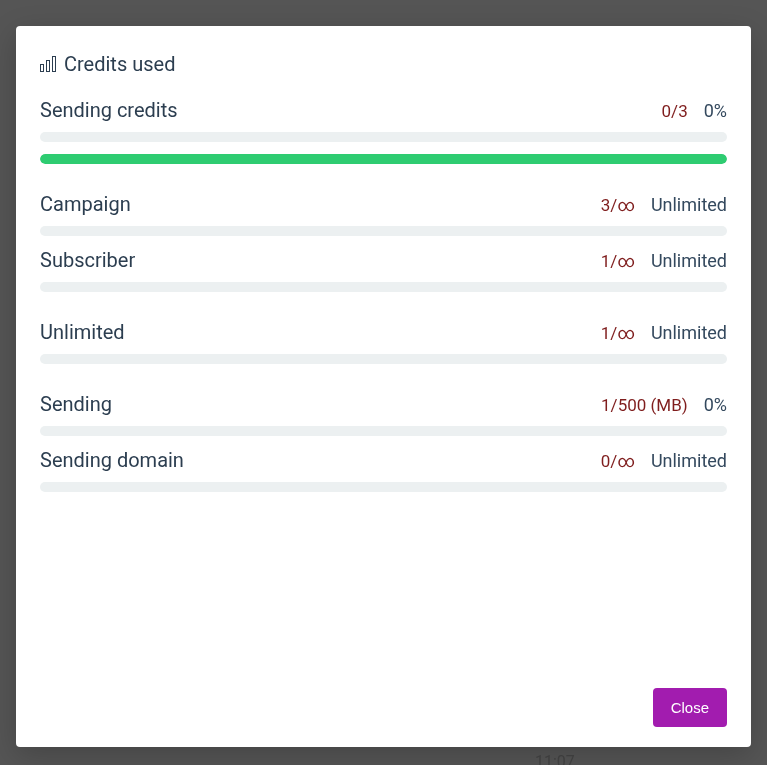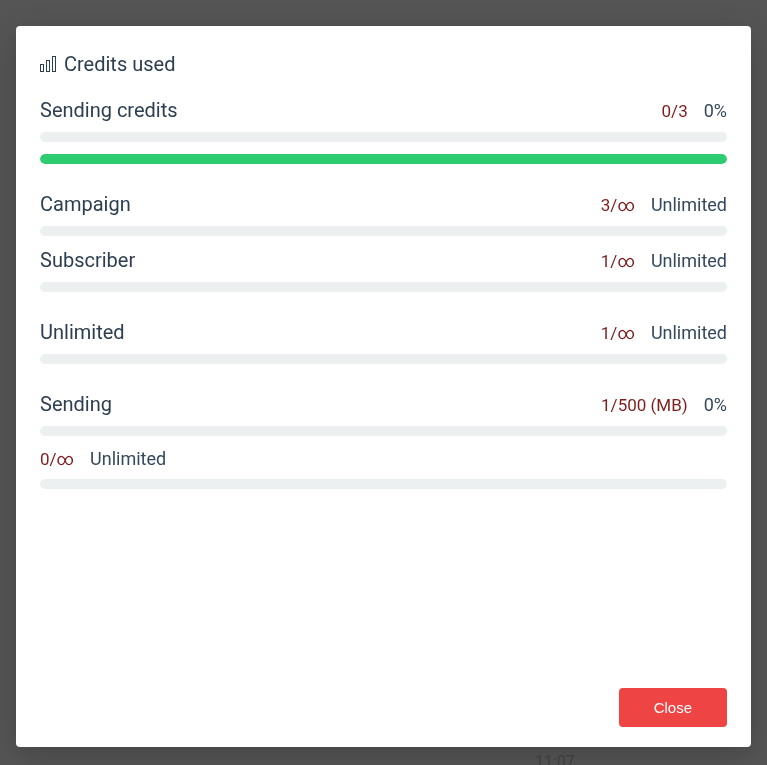--- a/index.html
+++ b/index.html
@@ -102,24 +102,24 @@
       height: 100%;
       background: #2ecc71;
       border-radius: 5px;
     }
     .modal-footer {
       margin-top: auto;
       display: flex;
       justify-content: flex-end;
     }
     .close-btn {
-      background: #ef4444;
+      background: #a21caf;
       color: #fff;
       border: none;
-      padding: 11px 35px;
+      padding: 11px 18px;
       font-size: 15px;
       border-radius: 4px;
       cursor: pointer;
       font-weight: 500;
     }
     .bg-text {
       position: absolute;
       color: #444;
       font-size: 16px;
     }
@@ -209,20 +209,21 @@
               <span class="metric-fraction">1/500 (MB)</span>
               <span class="metric-pct">0%</span>
             </span>
           </div>
           <div class="progress-track">
             <div class="progress-fill" style="width:0%"></div>
           </div>
         </div>
         <div class="metric">
           <div class="metric-row">
+            <span class="metric-label">Sending domain</span>
             <span class="metric-values">
               <span class="metric-fraction">0/∞</span>
               <span class="metric-pct">Unlimited</span>
             </span>
           </div>
           <div class="progress-track">
             <div class="progress-fill" style="width:0%"></div>
           </div>
         </div>
       </div>

